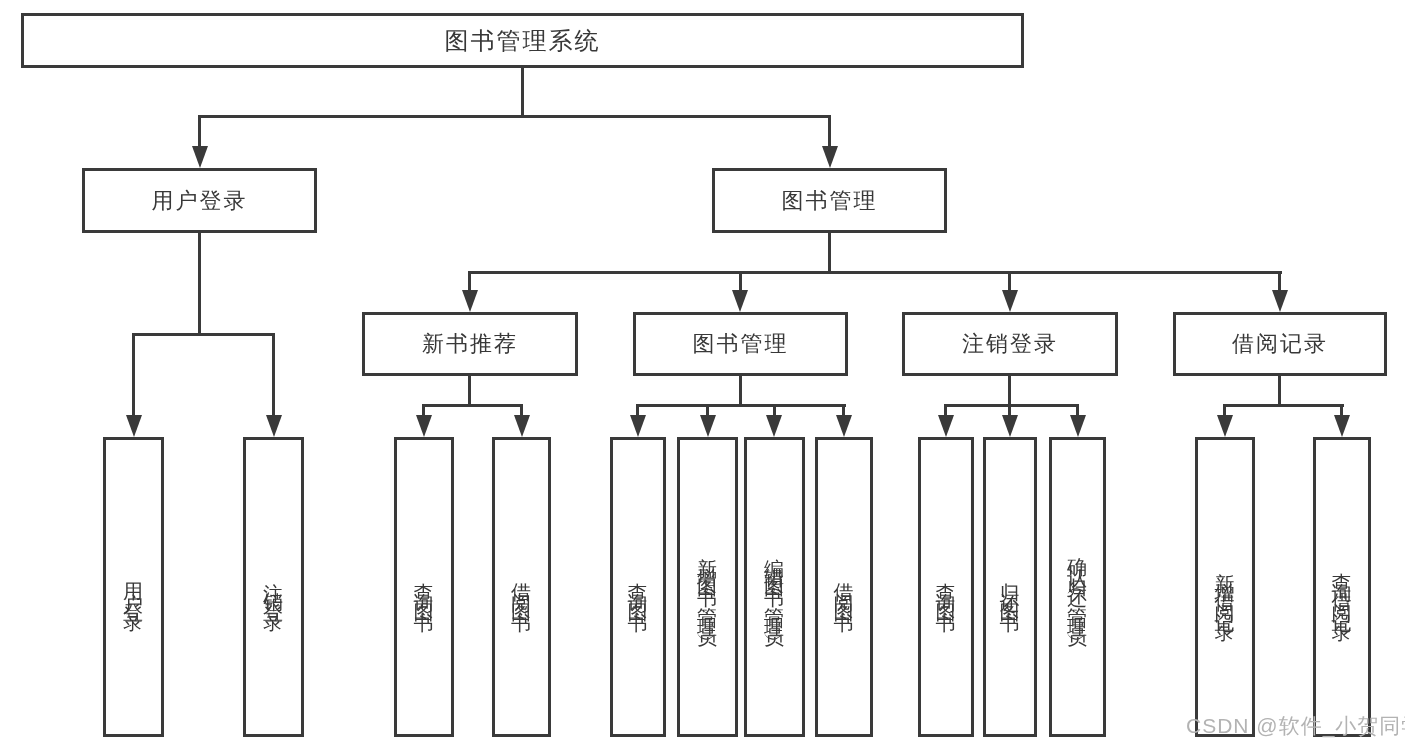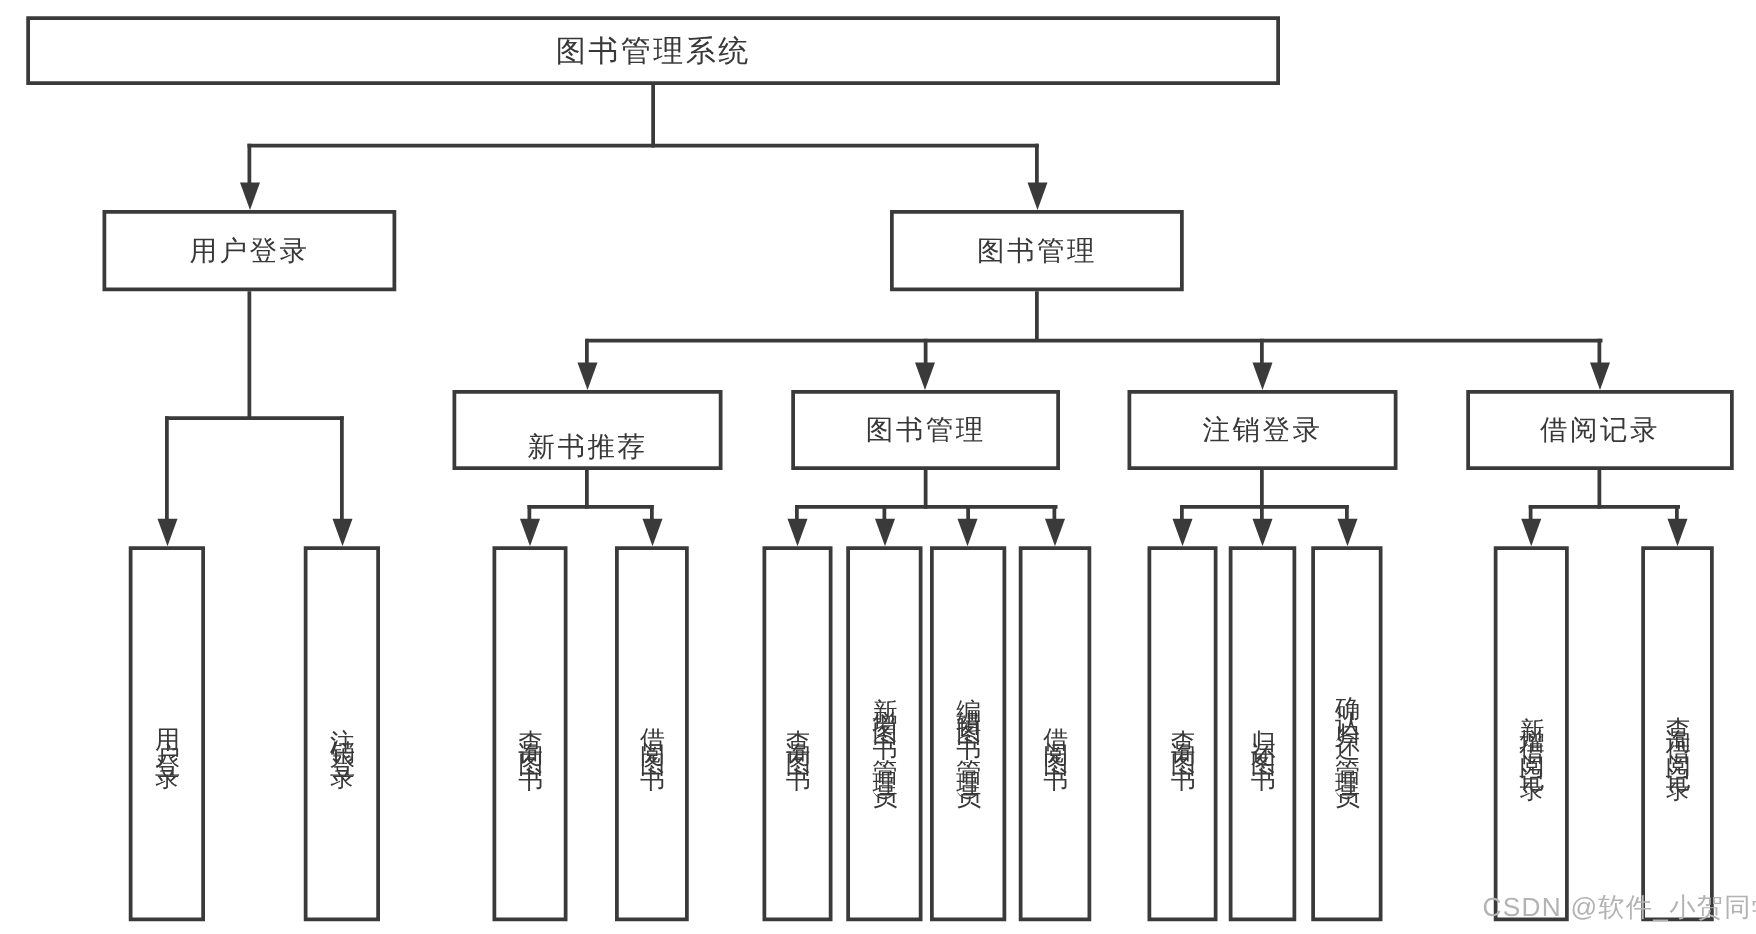--- a/index.html
+++ b/index.html
@@ -38,21 +38,21 @@
     <span class="hlabel">图书管理系统</span>
   </div>
 
   <div class="node" style="left:82px;top:168px;width:235px;height:65px;">
     <span class="hlabel">用户登录</span>
   </div>
   <div class="node" style="left:712px;top:168px;width:235px;height:65px;">
     <span class="hlabel">图书管理</span>
   </div>
 
-  <div class="node" style="left:362px;top:312px;width:216px;height:64px;align-items:flex-end;">
+  <div class="node" style="left:362px;top:312px;width:216px;height:64px;">
     <span class="hlabel">新书推荐</span>
   </div>
   <div class="node" style="left:633px;top:312px;width:215px;height:64px;">
     <span class="hlabel">图书管理</span>
   </div>
   <div class="node" style="left:902px;top:312px;width:216px;height:64px;">
     <span class="hlabel">注销登录</span>
   </div>
   <div class="node" style="left:1173px;top:312px;width:214px;height:64px;">
     <span class="hlabel">借阅记录</span>

